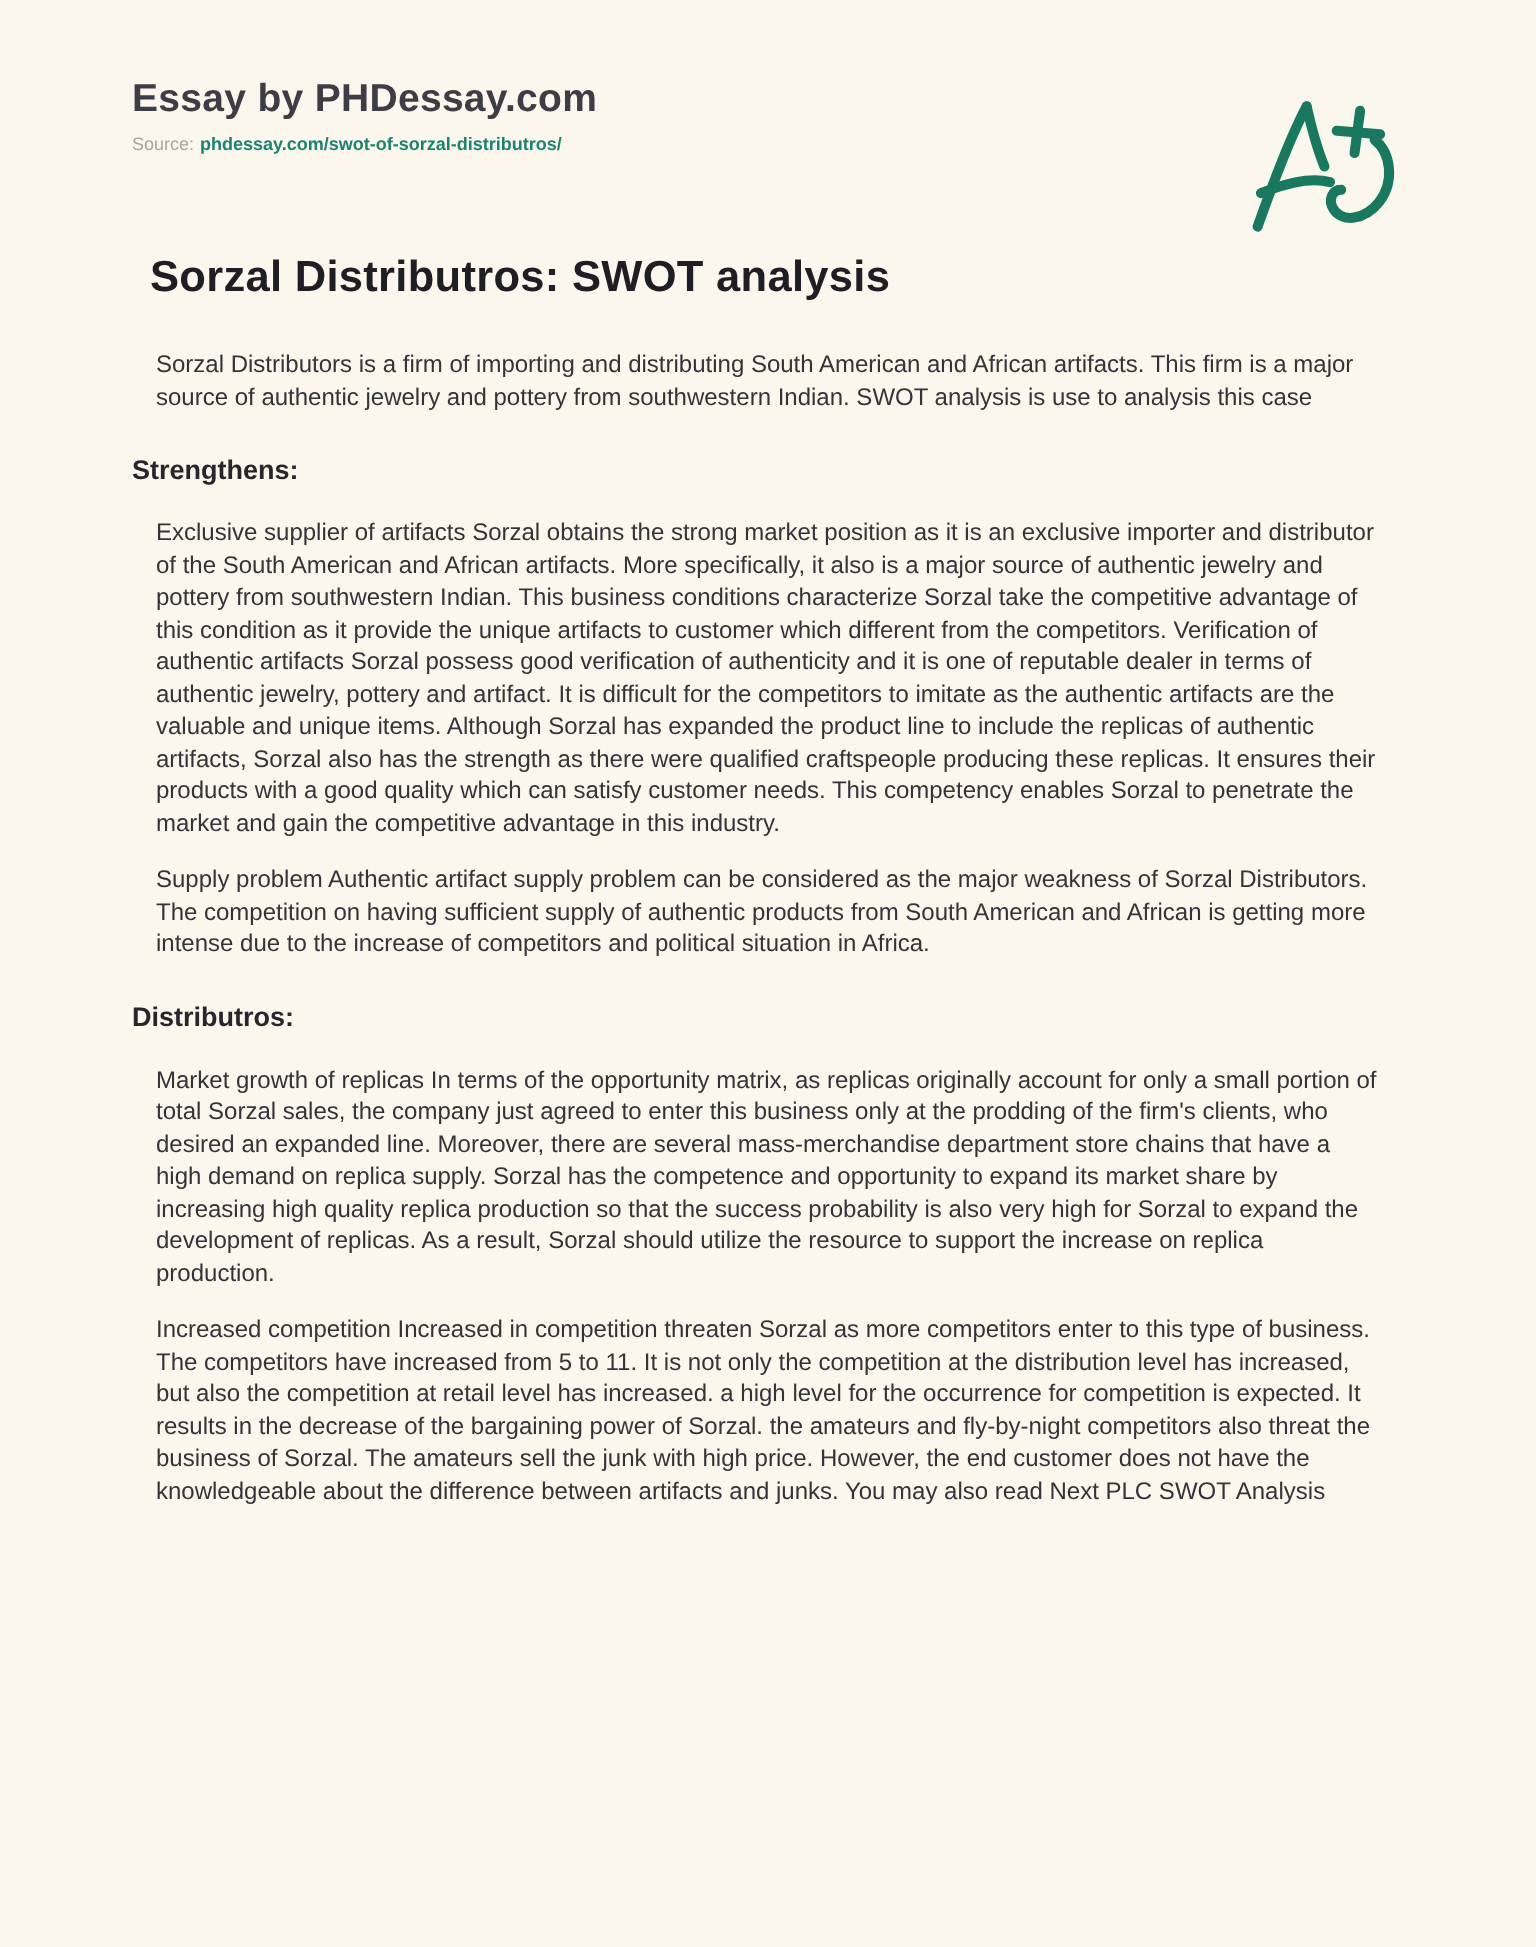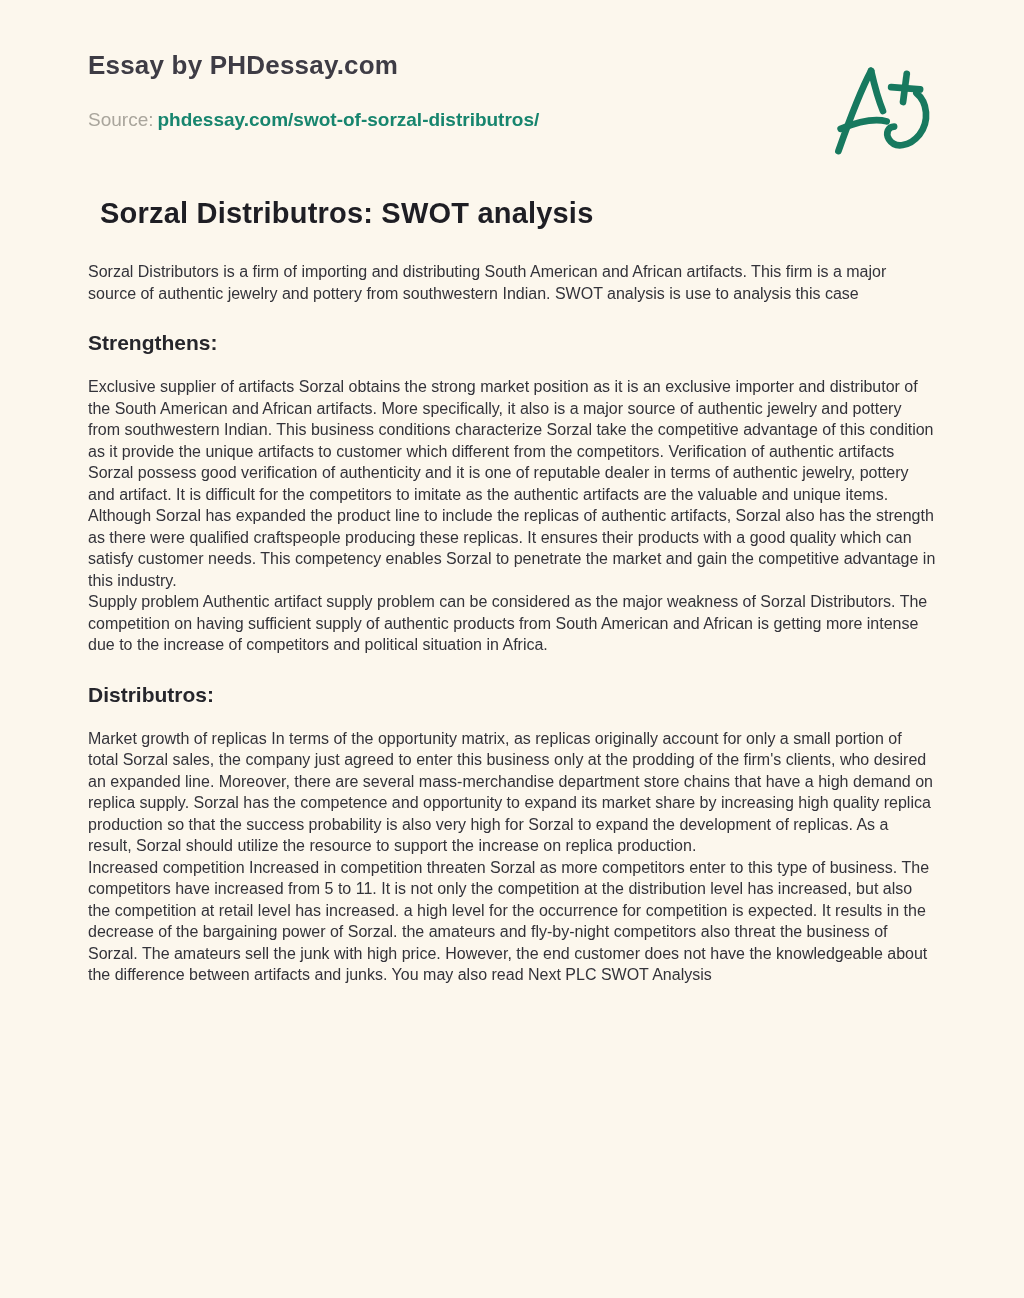--- a/index.html
+++ b/index.html
@@ -22,22 +22,22 @@
     width: 1024px;
   }
   .site-title {
     font-size: 26px;
     font-weight: 700;
     color: #3E3C45;
     letter-spacing: 0.2px;
     margin: 0;
   }
   .source-line {
-    margin-top: 28px;
-    font-size: 19px;
+    margin-top: 8px;
+    font-size: 12px;
   }
   .source-label {
     color: #A9A59C;
     margin-right: 4px;
   }
   .source-link {
     color: #17856E;
     font-weight: 600;
     text-decoration: none;
     cursor: pointer;
@@ -57,27 +57,27 @@
     margin: 66px 0 0 12px;
     font-size: 29px;
     font-weight: 700;
     color: #1E1E24;
     letter-spacing: 0.2px;
   }
   .body-text {
     font-size: 16px;
     line-height: 21.5px;
     color: #33333A;
-    margin: 0;
+    margin: 16px;
   }
   .intro {
     margin-top: 31px;
   }
   .section-heading {
-    font-size: 21px;
+    font-size: 18px;
     font-weight: 700;
     color: #26262C;
     margin: 27px 0 21px 0;
   }
 </style>
 </head>
 <body>
 
 <div class="page">
 

